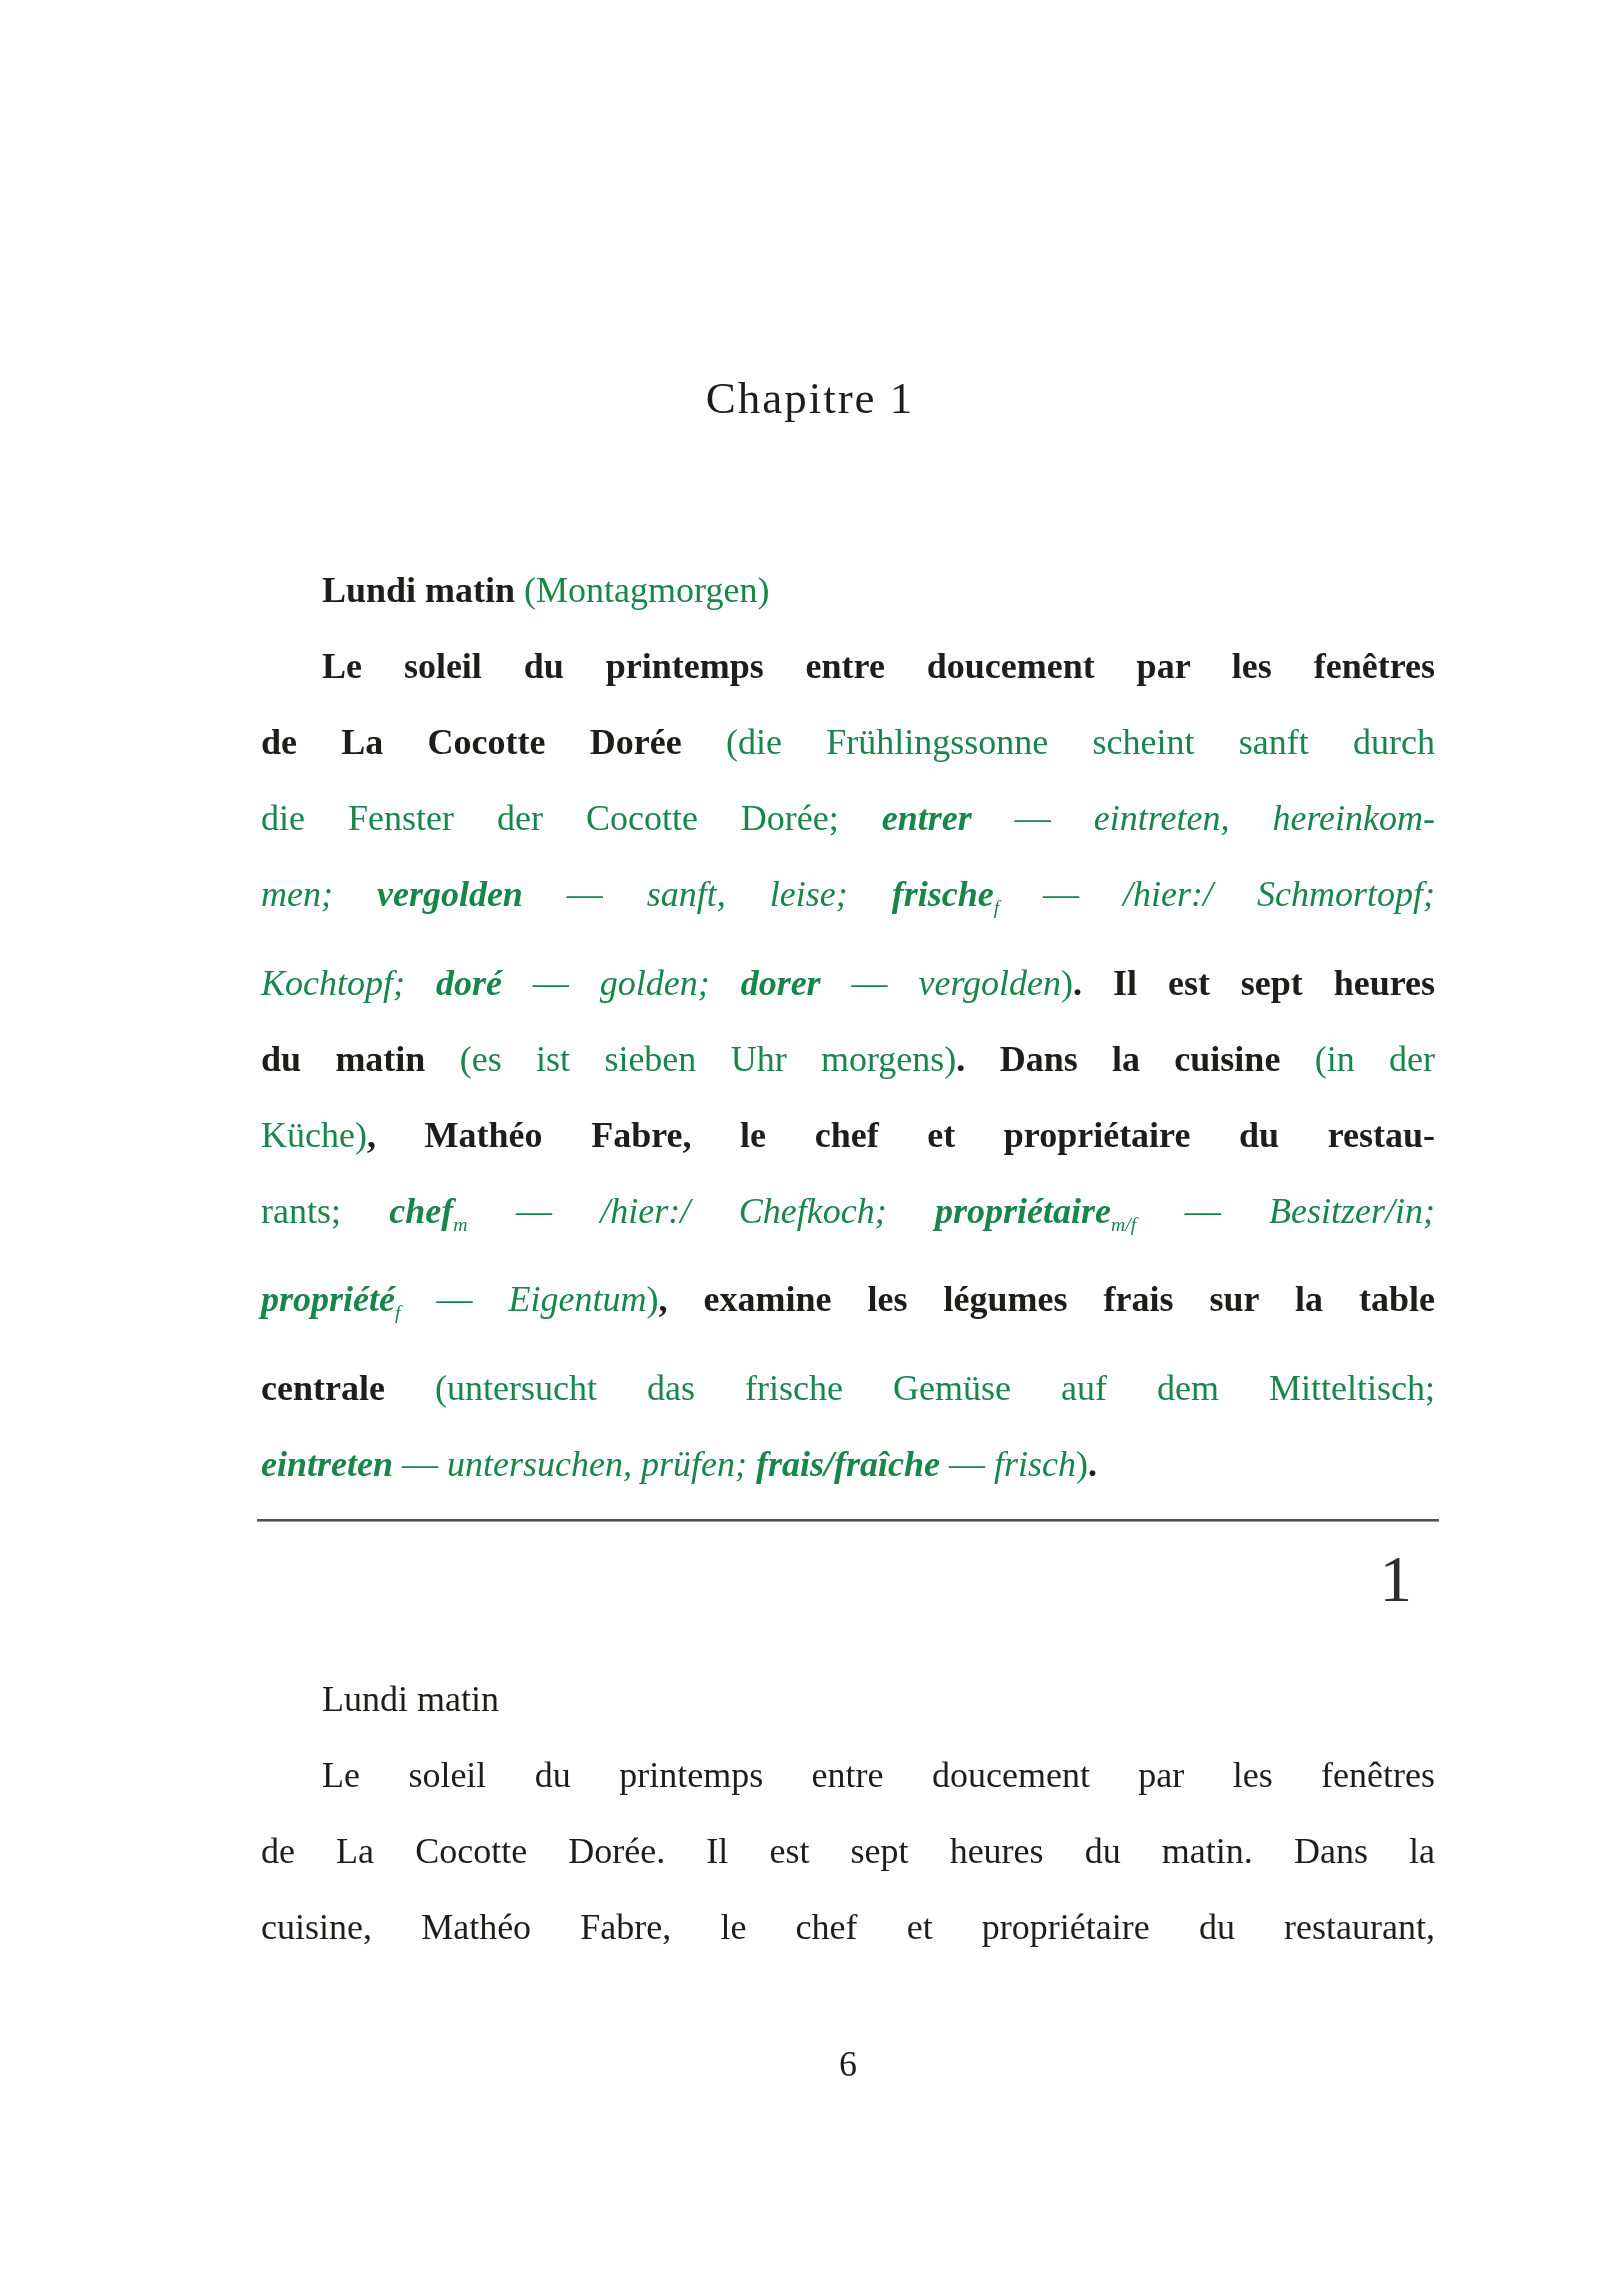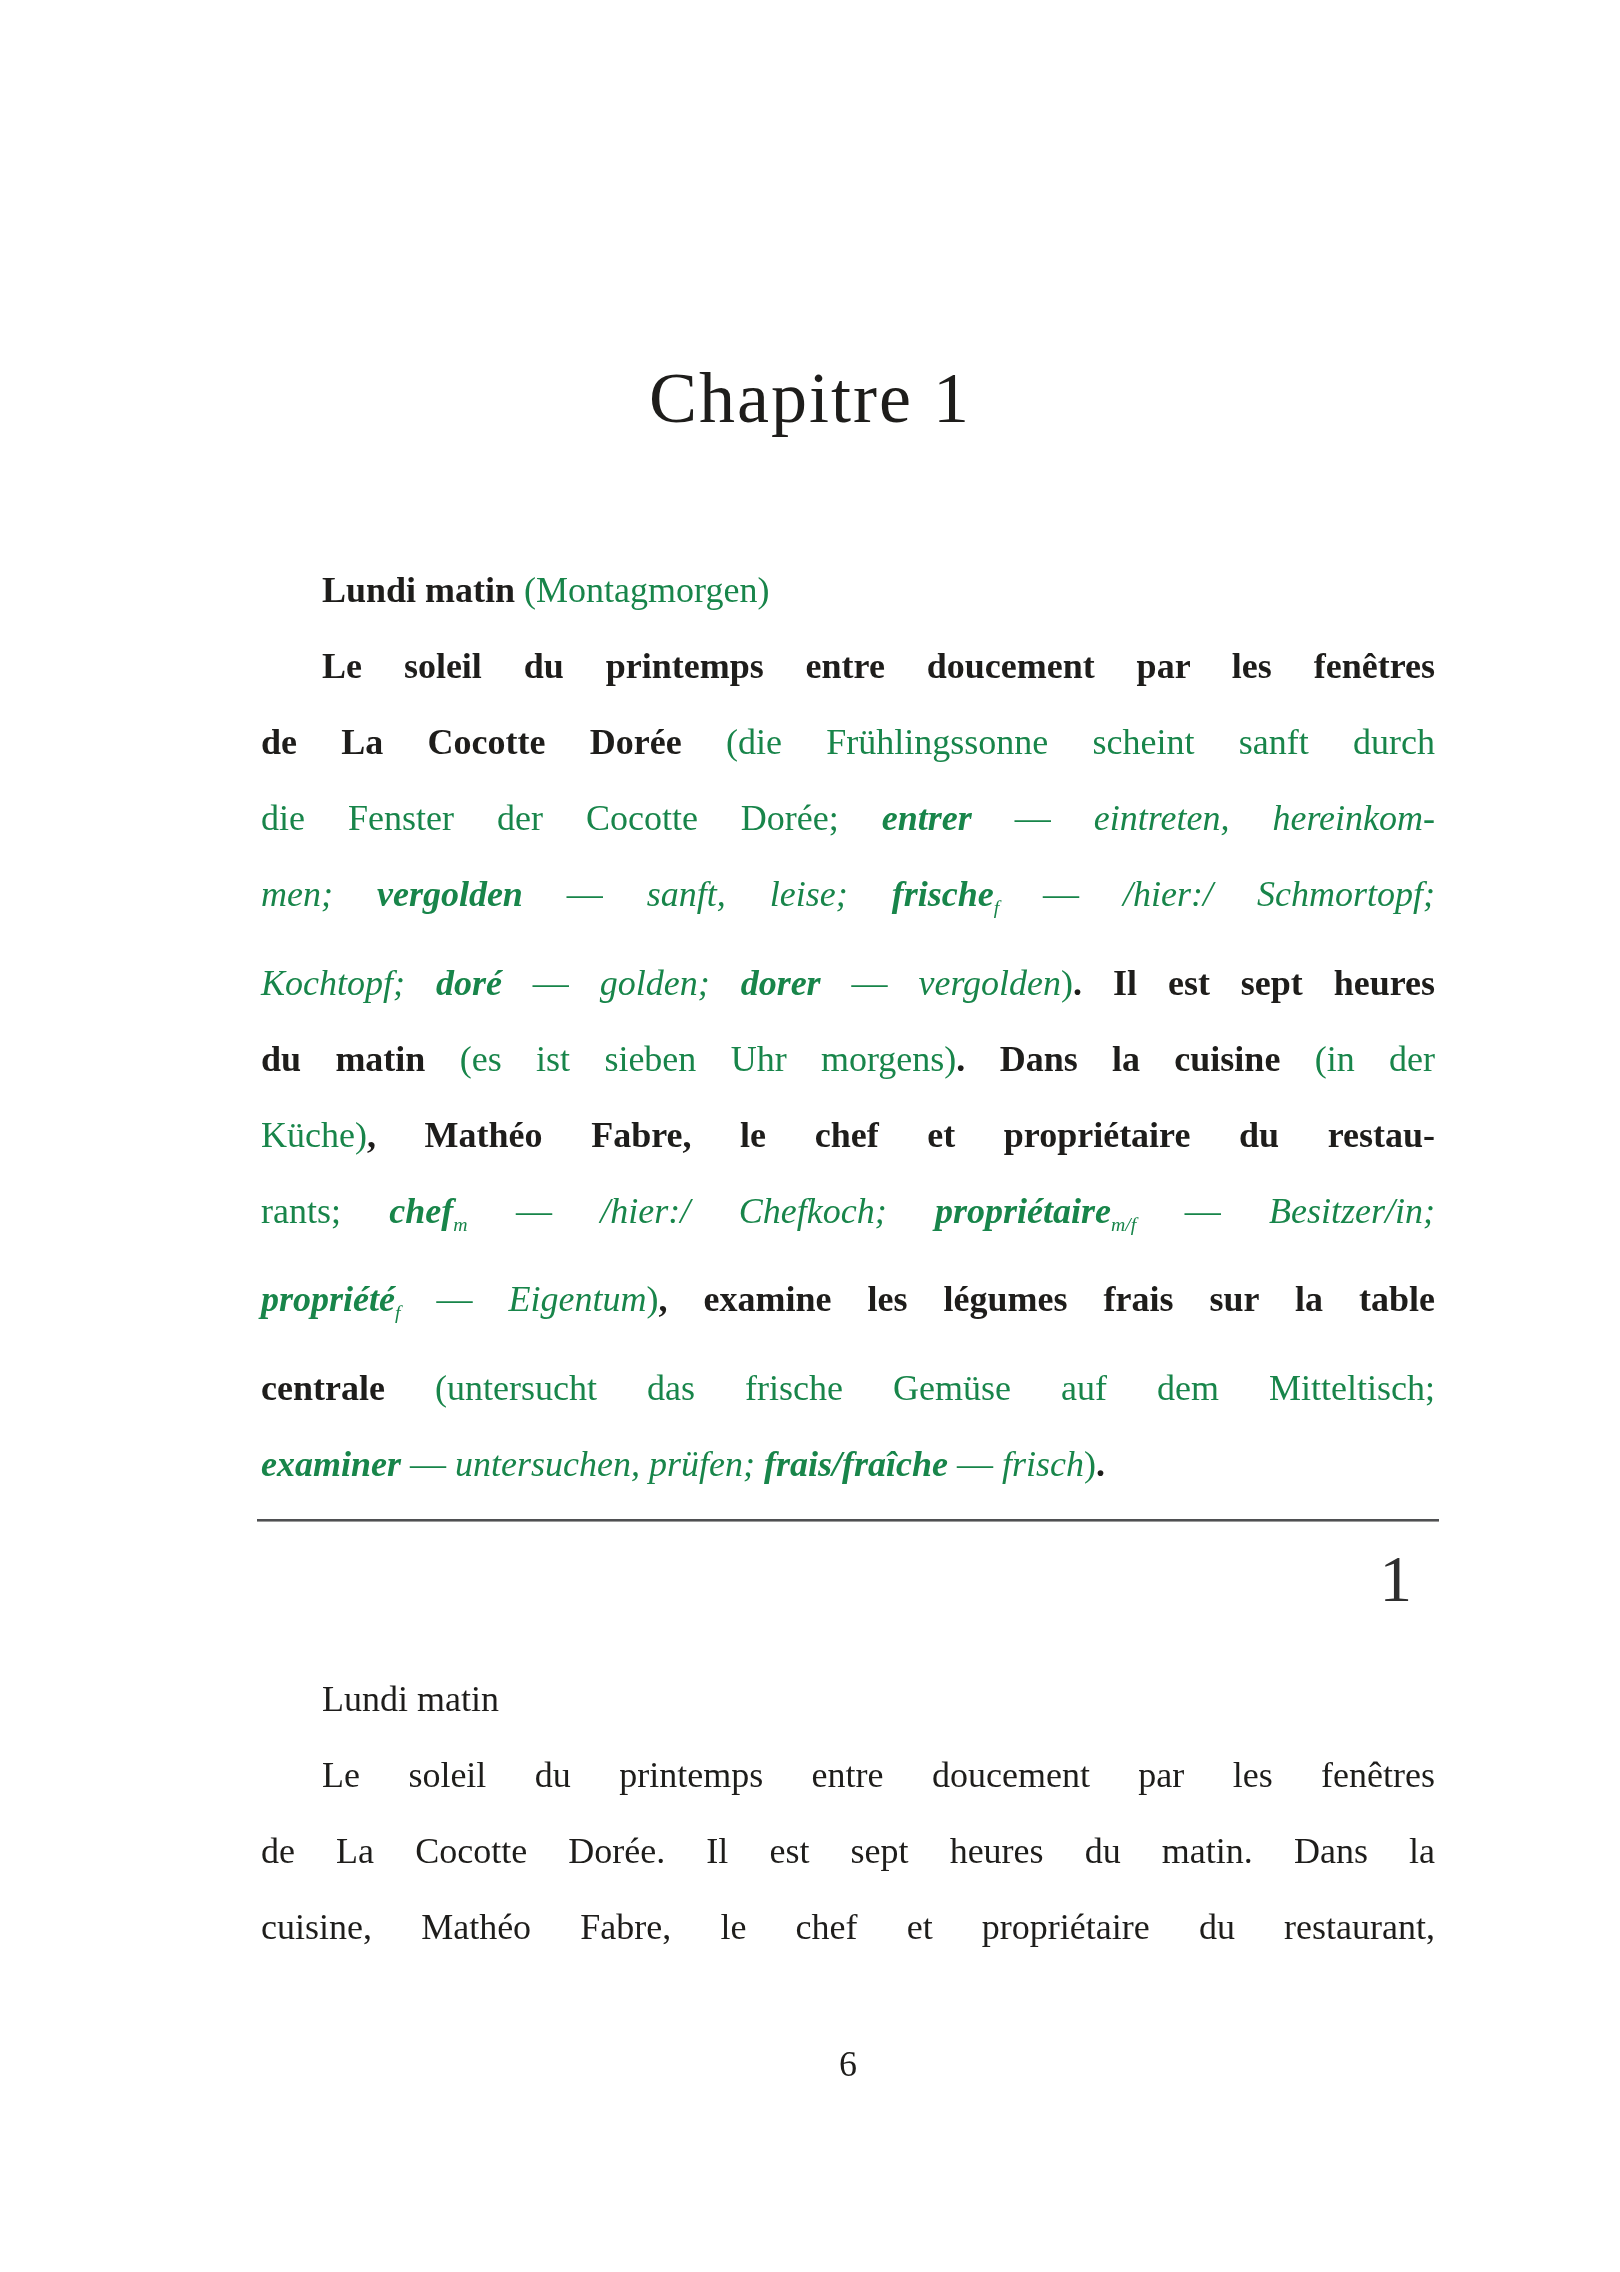--- a/index.html
+++ b/index.html
@@ -12,21 +12,21 @@
     width: 1620px;
     height: 2273px;
     background: #ffffff;
     font-family: "Liberation Serif", "DejaVu Serif", serif;
     color: var(--ink, #1e1d1b);
     overflow: hidden;
   }
   .title {
     margin: 0;
     padding-top: 363px;
-    font-size: 72px;
+    font-size: 45px;
     line-height: 70px;
     font-weight: 400;
     letter-spacing: 2px;
     text-align: center;
     color: var(--ink, #1e1d1b);
   }
   .col {
     margin-left: 257px;
     width: 1182px;
     font-size: 36px;
@@ -89,21 +89,21 @@
         <div class="line indent j"><span class="seg-b">Le soleil du printemps entre doucement par les fenêtres</span></div>
         <div class="line j"><span class="seg-b">de La Cocotte Dorée </span><span class="seg-g">(die Frühlingssonne scheint sanft durch</span></div>
         <div class="line j"><span class="seg-g">die Fenster der Cocotte Dorée; </span><span class="seg-gbi">entrer</span><span class="seg-g"> — </span><span class="seg-gi">eintreten, hereinkom-</span></div>
         <div class="line j"><span class="seg-gi">men; </span><span class="seg-gbi">vergolden</span><span class="seg-g"> — </span><span class="seg-gi">sanft, leise; </span><span class="seg-gbi">frische</span><span class="seg-sub">f</span><span class="seg-g"> — </span><span class="seg-gi">/hier:/ Schmortopf;</span></div>
         <div class="line j"><span class="seg-gi">Kochtopf; </span><span class="seg-gbi">doré</span><span class="seg-g"> — </span><span class="seg-gi">golden; </span><span class="seg-gbi">dorer</span><span class="seg-g"> — </span><span class="seg-gi">vergolden</span><span class="seg-g">)</span><span class="seg-b">. Il est sept heures</span></div>
         <div class="line j"><span class="seg-b">du matin </span><span class="seg-g">(es ist sieben Uhr morgens)</span><span class="seg-b">. Dans la cuisine </span><span class="seg-g">(in der</span></div>
         <div class="line j"><span class="seg-g">Küche)</span><span class="seg-b">, Mathéo Fabre, le chef et propriétaire du restau-</span></div>
         <div class="line j"><span class="seg-g">rants; </span><span class="seg-gbi">chef</span><span class="seg-sub">m</span><span class="seg-g"> — </span><span class="seg-gi">/hier:/ Chefkoch; </span><span class="seg-gbi">propriétaire</span><span class="seg-sub">m/f</span><span class="seg-g"> — </span><span class="seg-gi">Besitzer/in;</span></div>
         <div class="line j"><span class="seg-gbi">propriété</span><span class="seg-sub">f</span><span class="seg-g"> — </span><span class="seg-gi">Eigentum</span><span class="seg-g">)</span><span class="seg-b">, examine les légumes frais sur la table</span></div>
         <div class="line j"><span class="seg-b">centrale </span><span class="seg-g">(untersucht das frische Gemüse auf dem Mitteltisch;</span></div>
-        <div class="line"><span class="seg-gbi">examiner</span><span class="seg-g"> — </span><span class="seg-gi">untersuchen, prüfen; </span><span class="seg-gbi">frais/fraîche</span><span class="seg-g"> — </span><span class="seg-gi">frisch</span><span class="seg-g">)</span><span class="seg-b">.</span></div>
+        <div class="line"><span class="seg-gbi">eintreten</span><span class="seg-g"> — </span><span class="seg-gi">untersuchen, prüfen; </span><span class="seg-gbi">frais/fraîche</span><span class="seg-g"> — </span><span class="seg-gi">frisch</span><span class="seg-g">)</span><span class="seg-b">.</span></div>
       </div>
 
     <div class="rule"></div>
 
     <div class="section-number">1</div>
 
     <div class="block block2">
         <div class="line indent"><span class="seg-r">Lundi matin</span></div>
         <div class="line indent j"><span class="seg-r">Le soleil du printemps entre doucement par les fenêtres</span></div>
         <div class="line j"><span class="seg-r">de La Cocotte Dorée. Il est sept heures du matin. Dans la</span></div>

